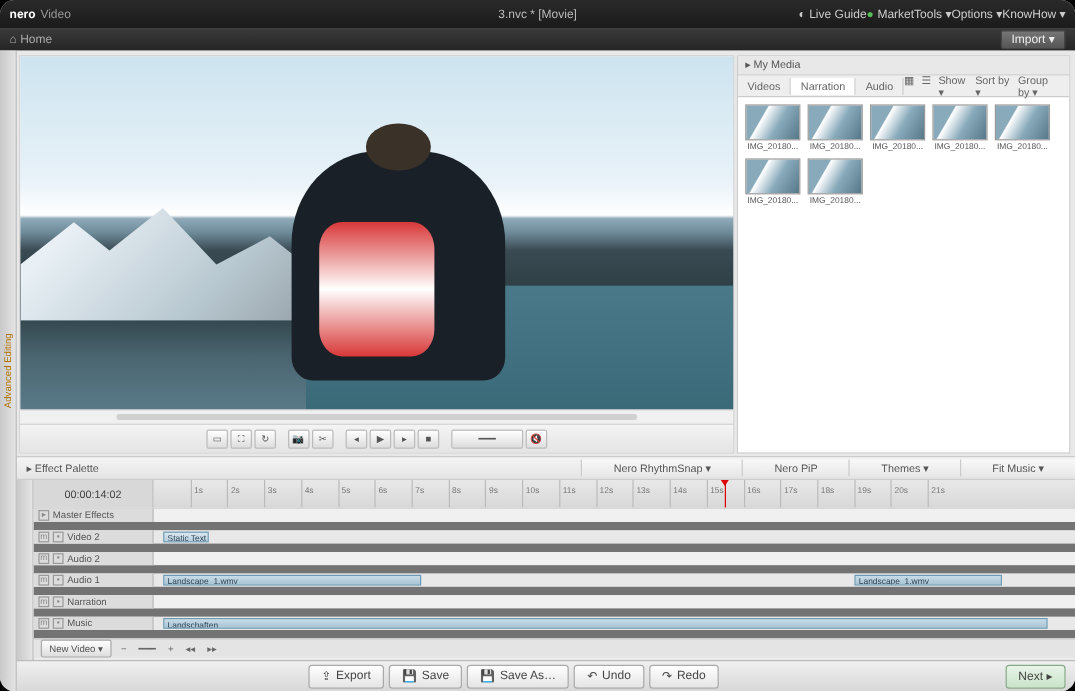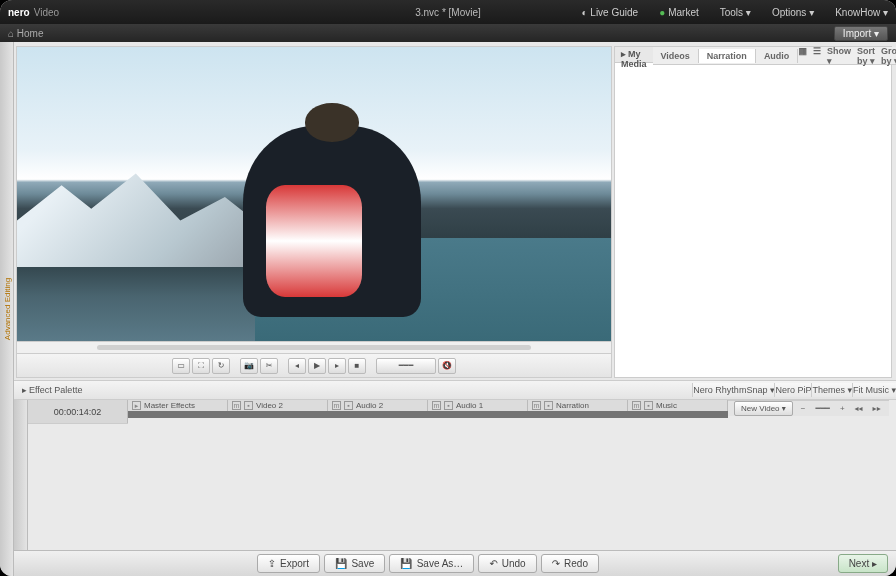--- a/index.html
+++ b/index.html
@@ -4,21 +4,21 @@
 <style>
 * { box-sizing: border-box; margin: 0; padding: 0; font-family: Arial, sans-serif; }
 body { width: 896px; height: 576px; overflow: hidden; background: #000; border-radius: 8px; }
 .window { width: 100%; height: 100%; display: flex; flex-direction: column; background: #e8e8e8; border-radius: 12px; overflow: hidden; }
 
 
 .titlebar { height: 24px; background: linear-gradient(#2a2a2a,#1a1a1a); display: flex; align-items: center; padding: 0 8px; color: #ccc; font-size: 10px; }
 .titlebar .brand { color: #fff; font-weight: bold; }
 .titlebar .brand .v { color: #999; font-weight: normal; margin-left: 4px; }
 .titlebar .project { position: absolute; left: 50%; transform: translateX(-50%); color: #bbb; }
-.titlebar .right { margin-left: auto; display: flex; gap: 21px; align-items: flex-end; }
+.titlebar .right { margin-left: auto; display: flex; gap: 0; align-items: flex-end; }
 .titlebar .right span { cursor: pointer; }
 .titlebar .market::before { content:"\25CF"; color:#5b5; margin-right:3px; }
 
 
 .homebar { height: 18px; background: linear-gradient(#3a3a3a,#252525); display: flex; align-items: center; padding: 0 8px; color: #aaa; font-size: 10px; }
 .homebar .imp { margin-left:auto; background:linear-gradient(#777,#555); border:1px solid #444; padding:1px 8px; border-radius:2px; color:#eee; cursor:pointer;}
 
 
 .mainrow { flex: 1; display: flex; overflow: hidden; }
 .leftstrip { width: 14px; background: linear-gradient(to right,#c9c9c9,#e4e4e4); border-right:1px solid #bbb; position:relative;}
@@ -33,42 +33,42 @@
 .person::before { content:""; position:absolute; top:-12%; left:35%; width:30%; height:20%; background:#3a3228; border-radius:50%; }
 .backpack { position:absolute; left:42%; bottom:15%; width:16%; height:38%; background:linear-gradient(#d83838,#fff,#d83838); border-radius:20%; }
 .preview-scrub { height:12px; background:#f0f0f0; border-top:1px solid #ccc; padding:3px 80px; }
 .preview-scrub .bar { height:5px; background:#d0d0d0; border-radius:3px; }
 
 
 .transport { height:24px; background:linear-gradient(#f4f4f4,#e4e4e4); border-top:1px solid #ccc; display:flex; align-items:center; justify-content:center; gap:2px; }
 .tbtn { width:18px; height:16px; background:linear-gradient(#fff,#ddd); border:1px solid #bbb; border-radius:2px; font-size:8px; display:flex;align-items:center;justify-content:center; color:#555; cursor:pointer;}
 
 
-.mediacol { width:278px; display:flex; flex-direction:row; background:#fff; border:1px solid #ccc; margin:4px 4px 2px 0;font-weight:bold;}
+.mediacol { width:278px; display:flex; flex-direction:column; background:#fff; border:1px solid #ccc; margin:4px 4px 2px 0;}
 .mediahdr { height:16px; background:#e8e8e8; border-bottom:1px solid #ccc; font-size:9px; padding:2px 6px; color:#555;}
 .mediatabs { height:18px; display:flex; background:#eee; border-bottom:1px solid #ccc; align-items:center; font-size:9px;}
 .mtab { padding:2px 8px; border-right:1px solid #ccc; color:#666; cursor:pointer; }
 .mtab.active { background:#fff; }
 .mtools { margin-left:auto; display:flex; gap:6px; padding-right:6px; color:#666; }
 .mtools span { cursor:pointer; }
 .mediagrid { flex:1; padding:6px; display:flex; flex-wrap:wrap; gap:6px; align-content:flex-start;}
 .thumb { width:46px; }
 .thumb .img { width:46px; height:30px; border:1px solid #999; background:linear-gradient(120deg,#8ab 30%,#fff 32%,#8ab 60%,#578 100%); }
 .thumb .cap { font-size:7px; color:#555; text-align:center; margin-top:2px; overflow:hidden; white-space:nowrap; text-overflow:ellipsis;}
 
 
 .paletterow { height:20px; display:flex; align-items:center; background:linear-gradient(#f4f4f4,#e4e4e4); border-top:1px solid #ccc; border-bottom:1px solid #ccc; font-size:9px;}
 .paletterow .pl { padding:0 8px; color:#555;}
 .paletterow .tabs { margin-left:auto; display:flex; }
-.ptab { padding:2px 0; border-left:1px solid #ccc; background:linear-gradient(#f8f8f8,#e8e8e8); cursor:pointer; color:#555;text-align:right;}
+.ptab { padding:2px 26px; border-left:1px solid #ccc; background:linear-gradient(#f8f8f8,#e8e8e8); cursor:pointer; color:#555;text-align:right;}
 
 
 .timeline { height:150px; display:flex; background:#eaeaea; }
 .tl-left { width:14px; background:linear-gradient(to right,#c9c9c9,#e4e4e4); border-right:1px solid #bbb;}
-.tl-main { flex:1; display:flex; flex-direction:row; overflow:hidden;}
+.tl-main { flex:1; display:flex; flex-direction:column; overflow:hidden;}
 .tl-header { height:24px; display:flex; border-bottom:1px solid #ccc;}
 .tl-tc { width:100px; background:#d8d8d8; border-right:1px solid #bbb; display:flex; align-items:center; justify-content:center; font-size:9px; color:#444;}
 .tl-ruler { flex:1; background:linear-gradient(#e8e8e8,#d8d8d8); position:relative; font-size:7px; color:#777; overflow:hidden;}
 .tick { position:absolute; top:0; bottom:0; border-left:1px solid #bbb; padding-left:2px; padding-top:6px;}
 .playhead-line { position:absolute; top:0; bottom:-130px; width:1px; background:#d00; z-index:5;}
 .playhead-line::before { content:""; position:absolute; top:-1px; left:-4px; border:4px solid transparent; border-top:6px solid #d00;}
 
 .track { height:18px; display:flex; border-bottom:7px solid #737373; font-size:8px;}
 .track:nth-child(even){ background:#f0f0f0;}
 .track:nth-child(odd){ background:#e8e8e8;}

